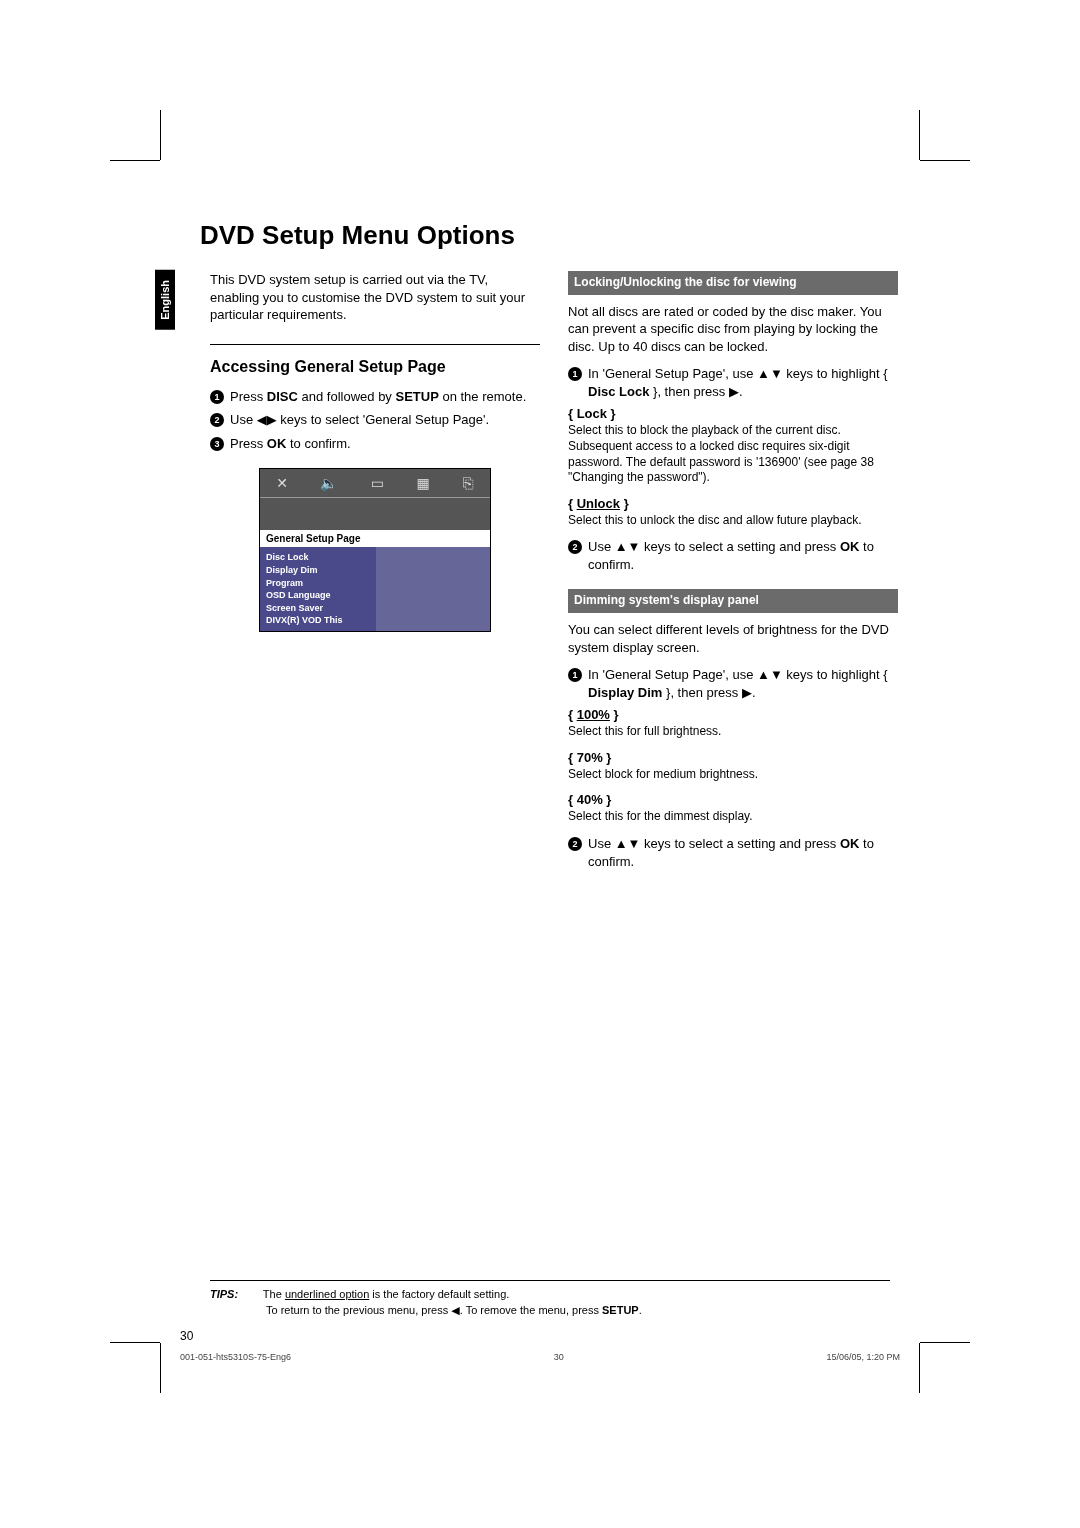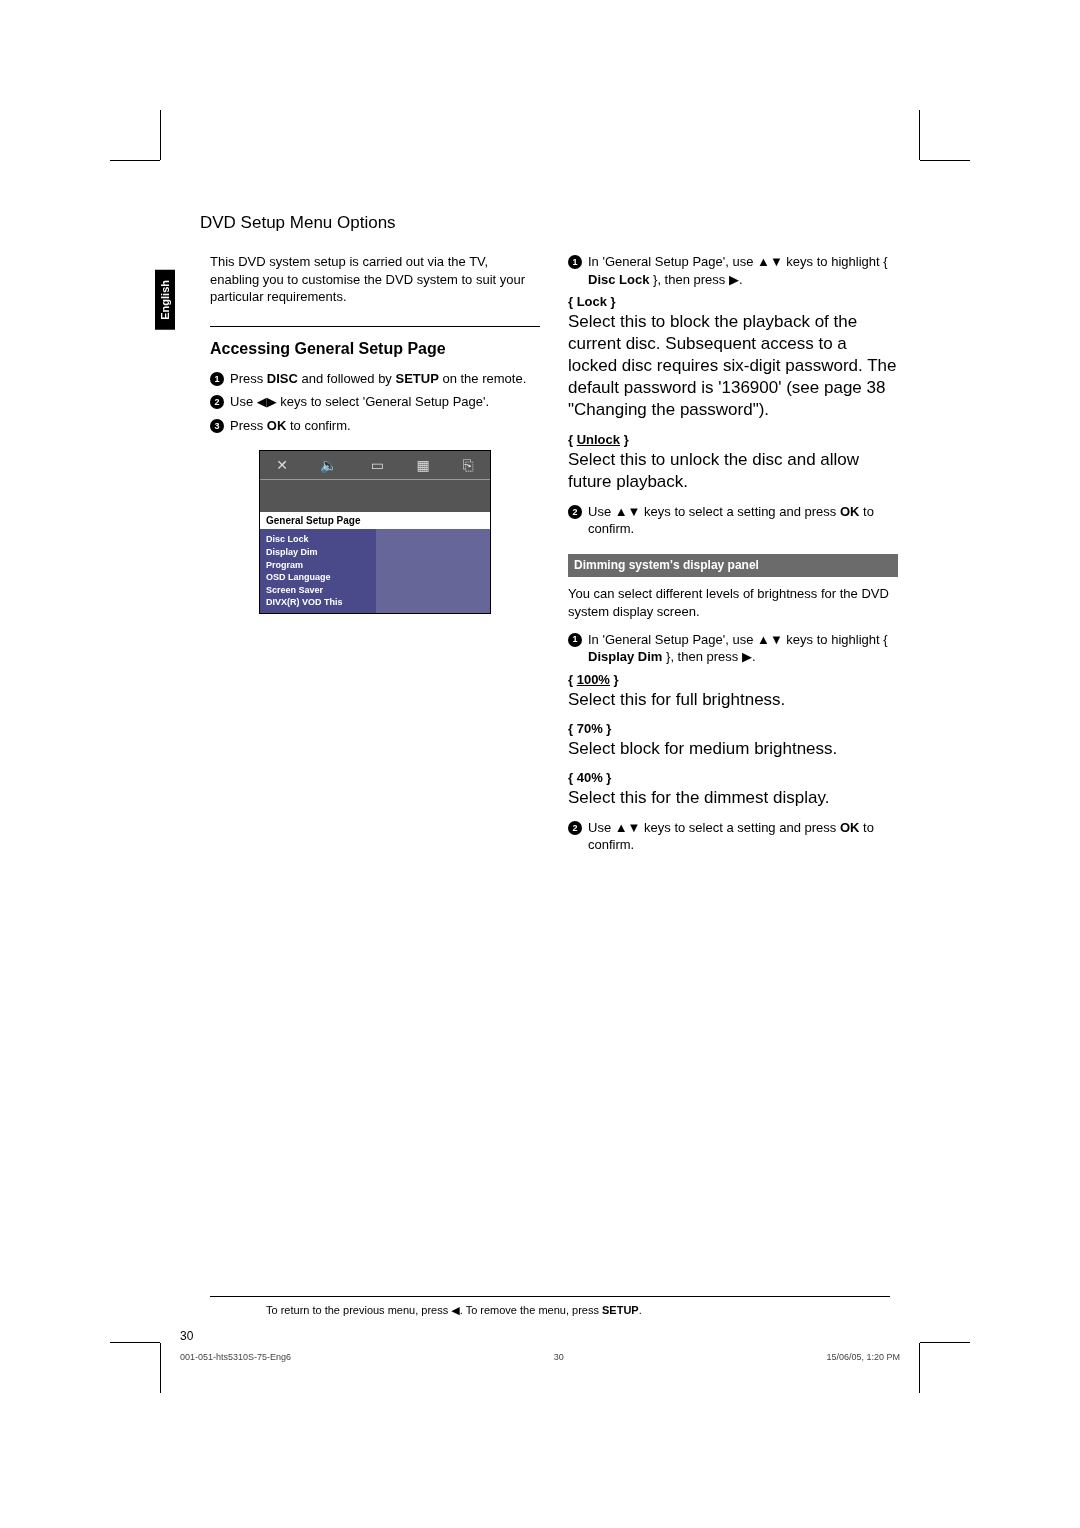--- a/index.html
+++ b/index.html
@@ -25,23 +25,23 @@
   .crop-tl-h { top: 160px; left: 110px; width: 50px; height: 1px; background: #000; }
   .crop-tl-v { top: 110px; left: 160px; width: 1px; height: 50px; background: #000; }
   .crop-tr-h { top: 160px; right: 110px; width: 50px; height: 1px; background: #000; }
   .crop-tr-v { top: 110px; right: 160px; width: 1px; height: 50px; background: #000; }
   .crop-bl-h { bottom: 185px; left: 110px; width: 50px; height: 1px; background: #000; }
   .crop-bl-v { bottom: 135px; left: 160px; width: 1px; height: 50px; background: #000; }
   .crop-br-h { bottom: 185px; right: 110px; width: 50px; height: 1px; background: #000; }
   .crop-br-v { bottom: 135px; right: 160px; width: 1px; height: 50px; background: #000; }
 
   .title {
-    font-size: 17px;
-    font-weight: normal;
-    margin: 13px 0 20px 20px;
+    font-size: 26px;
+    font-weight: bold;
+    margin: 20px 0 20px 20px;
   }
   .lang-tab {
     position: absolute;
     left: 155px;
     top: 270px;
     background: #000;
     color: #fff;
     font-weight: bold;
     font-size: 11px;
     padding: 10px 4px;
@@ -105,21 +105,21 @@
   .para {
     line-height: 1.35;
     margin-bottom: 10px;
   }
   .opt-label {
     font-weight: bold;
     margin: 6px 0 2px 0;
   }
   .opt-label .ul { text-decoration: underline; }
   .opt-desc {
-    font-size: 17px;
+    font-size: 12px;
     line-height: 1.3;
     margin-bottom: 10px;
   }
   .bold { font-weight: bold; }
 
   
   .menu-shot {
     width: 230px;
     margin: 16px auto 0 auto;
     border: 1px solid #000;
@@ -256,20 +256,22 @@
             <div>OSD Language</div>
             <div>Screen Saver</div>
             <div>DIVX(R) VOD This</div>
           </div>
           <div class="menu-right"></div>
         </div>
       </div>
     </div>
 
     <div class="col">
+      <div class="section-bar">Locking/Unlocking the disc for viewing</div>
+      <div class="para">Not all discs are rated or coded by the disc maker.  You can prevent a specific disc from playing by locking the disc.  Up to 40 discs can be locked.</div>
 
       <div class="step">
         <span class="step-num">1</span>
         <span class="step-text">In 'General Setup Page', use ▲▼ keys to highlight { <span class="bold">Disc Lock</span> }, then press ▶.</span>
       </div>
 
       <div class="opt-label">{ Lock }</div>
       <div class="opt-desc">Select this to block the playback of the current disc.  Subsequent access to a locked disc requires six-digit password.  The default password is '136900' (see page 38 "Changing the password").</div>
 
       <div class="opt-label">{ <span class="ul">Unlock</span> }</div>
@@ -299,20 +301,24 @@
 
       <div class="step">
         <span class="step-num">2</span>
         <span class="step-text">Use ▲▼ keys to select a setting and press <span class="bold">OK</span> to confirm.</span>
       </div>
     </div>
   </div>
 </div>
 
 <div class="tips-block">
+  <div>
+    <span class="tips-label">TIPS:</span>
+    <span>The <span class="ul">underlined option</span> is the factory default setting.</span>
+  </div>
   <div style="padding-left:56px;">
     <span>To return to the previous menu, press ◀.  To remove the menu, press <span class="bold">SETUP</span>.</span>
   </div>
 </div>
 
 <div class="page-num">30</div>
 
 <div class="footer-line">
   <span>001-051-hts5310S-75-Eng6</span>
   <span>30</span>

